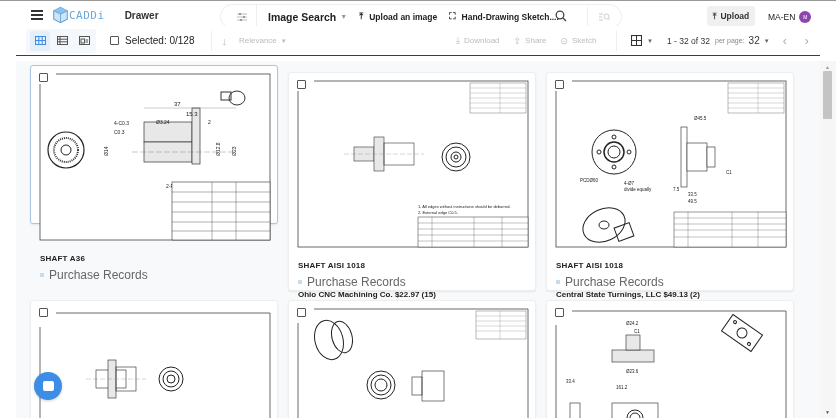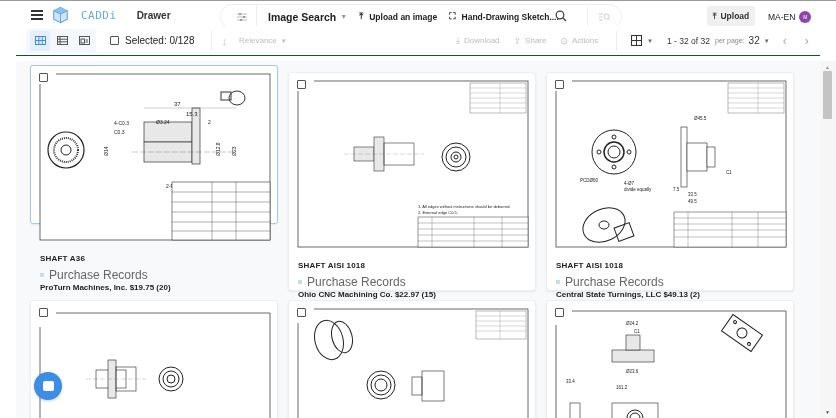--- a/index.html
+++ b/index.html
@@ -4,21 +4,21 @@
 <style>
   * { box-sizing: border-box; margin: 0; padding: 0; }
   html, body { width: 836px; height: 418px; overflow: hidden; background: #ffffff;
     font-family: "Liberation Sans", sans-serif; color: #222; }
   .topbar { position: absolute; top: 0; left: 0; width: 836px; height: 30px; background: #fff;
     border-top: 1px solid #999; display: flex; align-items: center; }
   .hamburger { position: absolute; left: 31px; top: 9px; width: 12px; height: 10px; cursor: pointer; }
   .hamburger span { display: block; height: 2px; background: #333; margin-bottom: 2px; }
   .logo { position: absolute; left: 52px; top: 5px; display: flex; align-items: center; }
   .logo .cube { width: 17px; height: 18px; }
-  .logo .brand { font-family: "DejaVu Sans Mono", monospace; font-size: 11px; color: #6aa8d9; margin-left: 12px; letter-spacing: 0.5px; }
+  .logo .brand { font-family: "DejaVu Sans Mono", monospace; font-size: 11px; color: #6aa8d9; margin-left: 0; letter-spacing: 0.5px; }
   .logo .app { font-size: 10px; color: #333; margin-left: 20px; font-weight: bold; }
   .searchbar { position: absolute; left: 220px; top: 3px; width: 402px; height: 25px;
     border: 1px solid #eee; border-radius: 13px; display: flex; align-items: center; font-size: 9.5px; }
   .filter-icon { width: 30px; height: 100%; display: flex; align-items: center; justify-content: center; border-right: 1px solid #eee; color: #aaa; font-size: 11px; margin-left: 6px; }
   .img-search { font-weight: bold; font-size: 10.5px; margin-left: 11px; color: #222; display: flex; align-items: center; }
   .img-search .caret { color: #999; font-size: 7px; margin-left: 4px; }
   .upload-img { margin-left: 12px; display: flex; align-items: center; color: #222; font-weight: bold; font-size: 8.5px; }
   .upload-img .ic { font-size: 9px; margin-right: 6px; }
   .sketch { margin-left: 12px; display: flex; align-items: center; font-weight: bold; font-size: 8.5px; }
   .sketch .ic { margin-right: 6px; font-size: 9px; }
@@ -186,21 +186,21 @@
     <div class="a">
       <span class="ic">⤓</span>
       <span>Download</span>
     </div>
     <div class="a">
       <span class="ic">⇪</span>
       <span>Share</span>
     </div>
     <div class="a">
       <span class="ic">⊙</span>
-      <span>Actions</span>
+      <span>Sketch</span>
     </div>
   </div>
 
   <div class="grid-sel">
     <svg width="11" height="11" viewBox="0 0 11 11">
         <rect x="0.5" y="0.5" width="10" height="10" fill="none" stroke="#333" stroke-width="1.1"></rect>
         <line x1="5.5" y1="0.5" x2="5.5" y2="10.5" stroke="#333"></line>
         <line x1="0.5" y1="5.5" x2="10.5" y2="5.5" stroke="#333"></line>
       </svg>
     <span class="caret">▼</span>
@@ -256,21 +256,20 @@
         <line x1="176" y1="112" x2="176" y2="170" stroke="#333" stroke-width="0.4"></line>
         <line x1="200" y1="112" x2="200" y2="170" stroke="#333" stroke-width="0.4"></line>
       </svg>
     </div>
     <div class="meta">
       <div class="title">SHAFT  A36</div>
       <div class="cat">
           <span class="sq"></span>
           <span>Purchase Records</span>
         </div>
-      <div class="supplier">ProTurn Machines, Inc.  $19.75  (20)</div>
     </div>
   </div>
 
   <div class="card" style="left:272px; top:11px; height:219px;">
     <div class="thumb">
       <span class="checkbox"></span>
       <svg width="238" height="172" viewBox="0 0 238 172">
         <rect x="4" y="4" width="230" height="166" fill="#fff" stroke="#444" stroke-width="0.8"></rect>
         <rect x="0" y="0" width="20" height="14" fill="#fff"></rect>
         <rect x="176" y="6" width="56" height="30" fill="#fff" stroke="#555" stroke-width="0.4"></rect>

